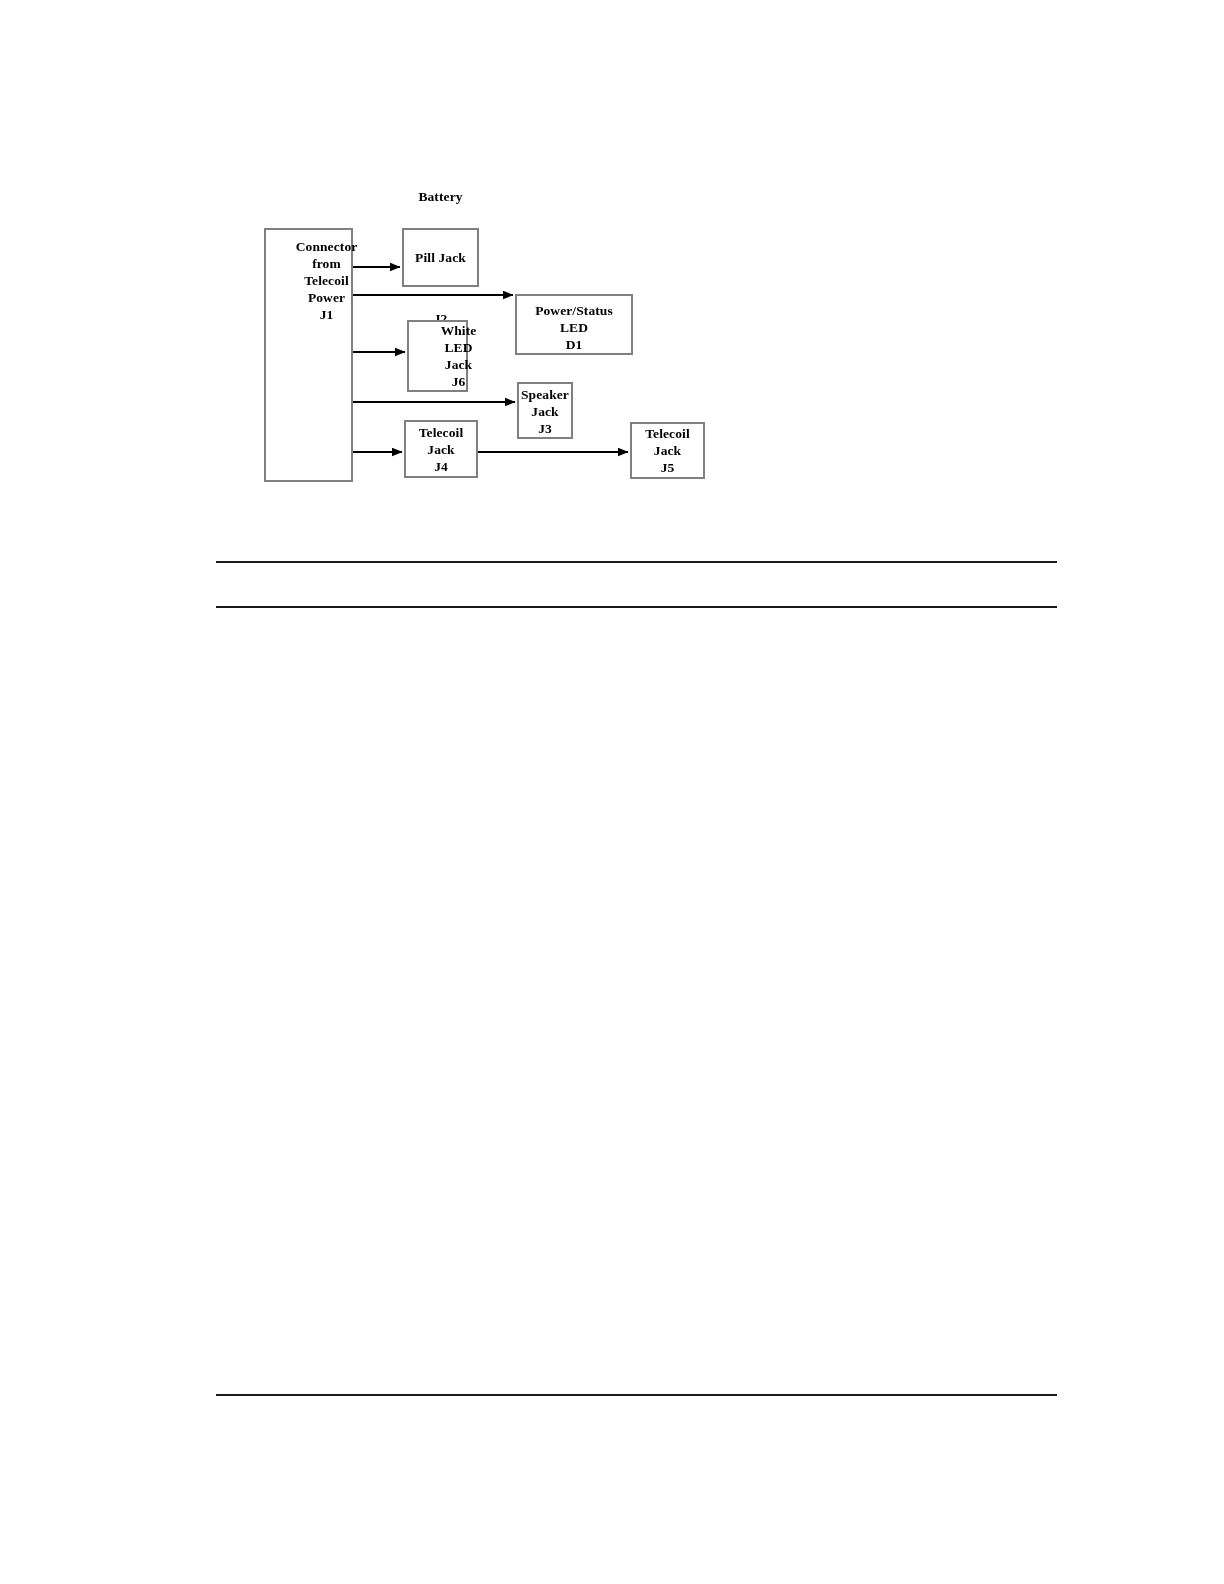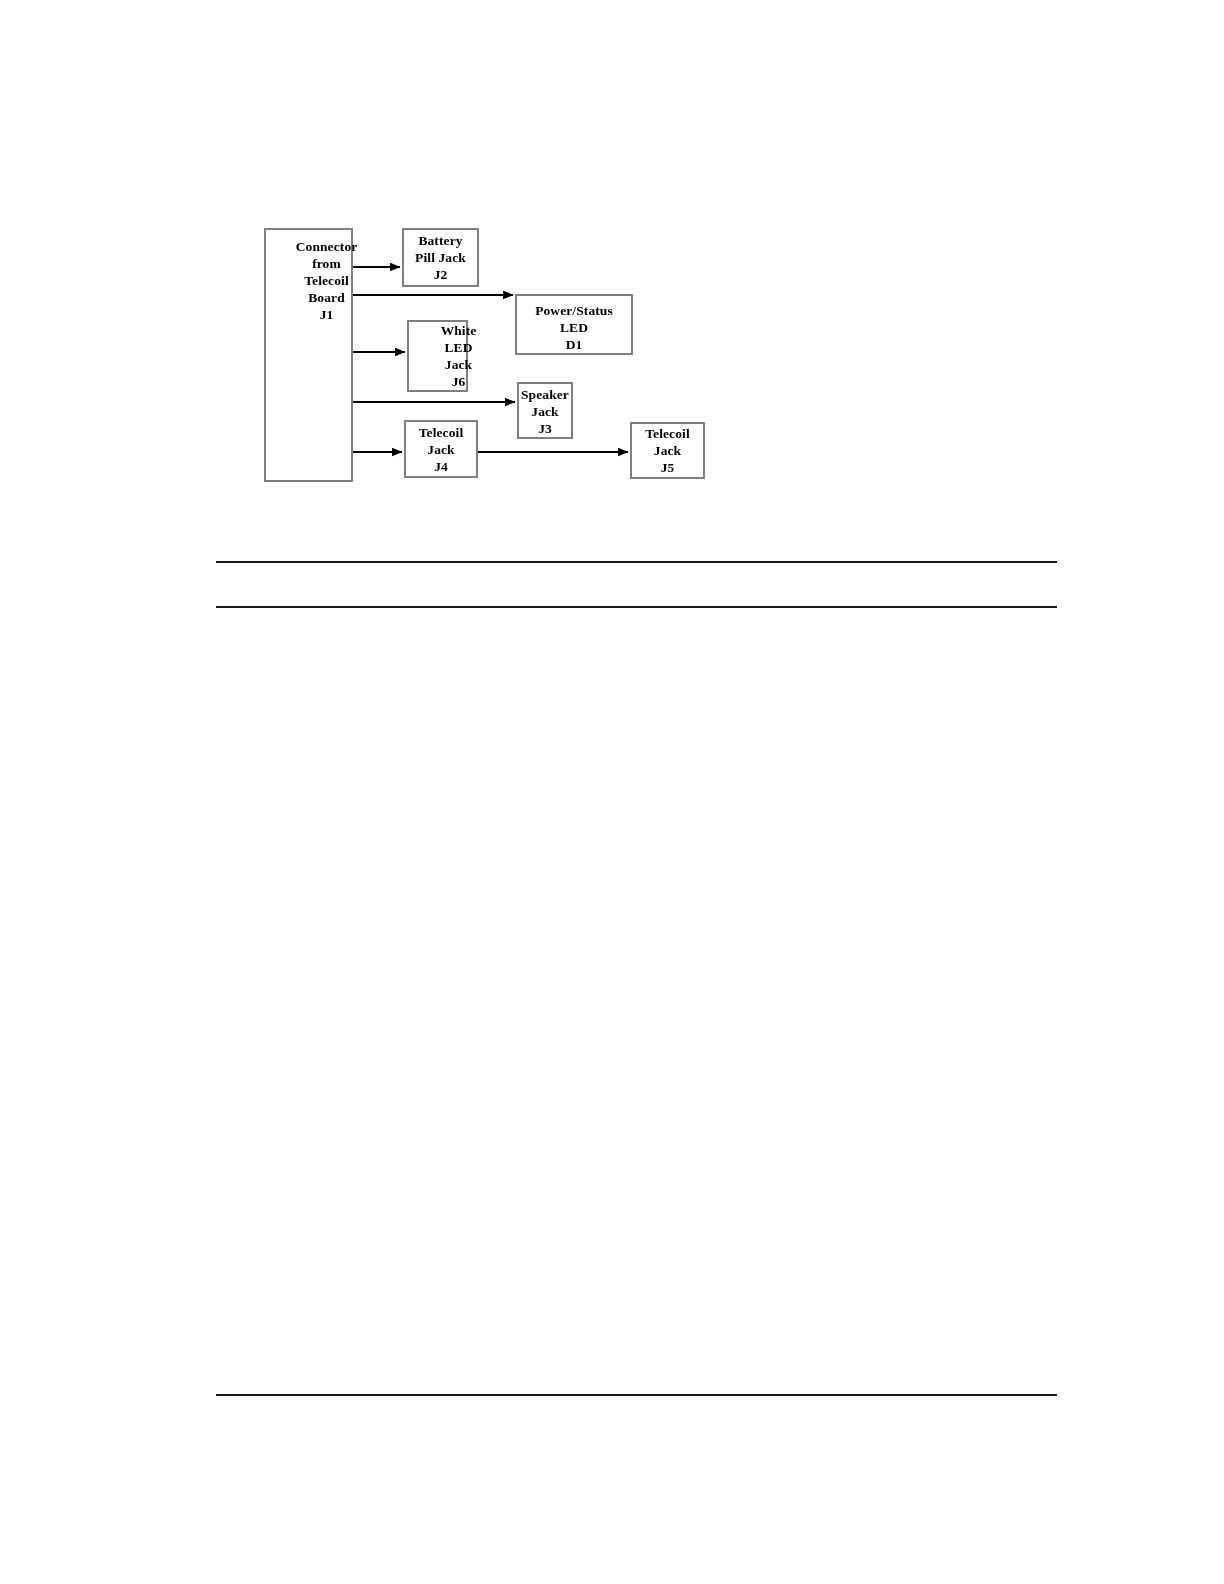--- a/index.html
+++ b/index.html
@@ -94,24 +94,24 @@
           <line x1="478" y1="452" x2="628" y2="452" marker-end="url(#ah)" stroke="#000000"></line>
         </g>
     </svg>
   </div>
 
   <div id="node-layer">
       <div class="node top-text" style="left: 264px; top: 228px; width: 89px; height: 254px; border-color: rgb(128, 128, 128);">
         <span class="ln">Connector</span>
         <span class="ln">from</span>
         <span class="ln">Telecoil</span>
-        <span class="ln">Board</span>
+        <span class="ln">Power</span>
         <span class="ln">J1</span>
       </div>
-      <div class="node" style="left: 402px; top: 228px; width: 77px; height: 59px; border-color: rgb(128, 128, 128);">
+      <div class="node" style="left: 402px; top: 228px; width: 77px; height: 59px; border-color: rgb(128, 128, 128); gap: 44px;">
         <span class="ln">Battery</span>
         <span class="ln">Pill Jack</span>
         <span class="ln">J2</span>
       </div>
       <div class="node" style="left: 515px; top: 294px; width: 118px; height: 61px; border-color: rgb(128, 128, 128); justify-content: flex-end;">
         <span class="ln">Power/Status</span>
         <span class="ln">LED</span>
         <span class="ln">D1</span>
       </div>
       <div class="node" style="left: 407px; top: 320px; width: 61px; height: 72px; border-color: rgb(128, 128, 128); padding-left: 42px;">

